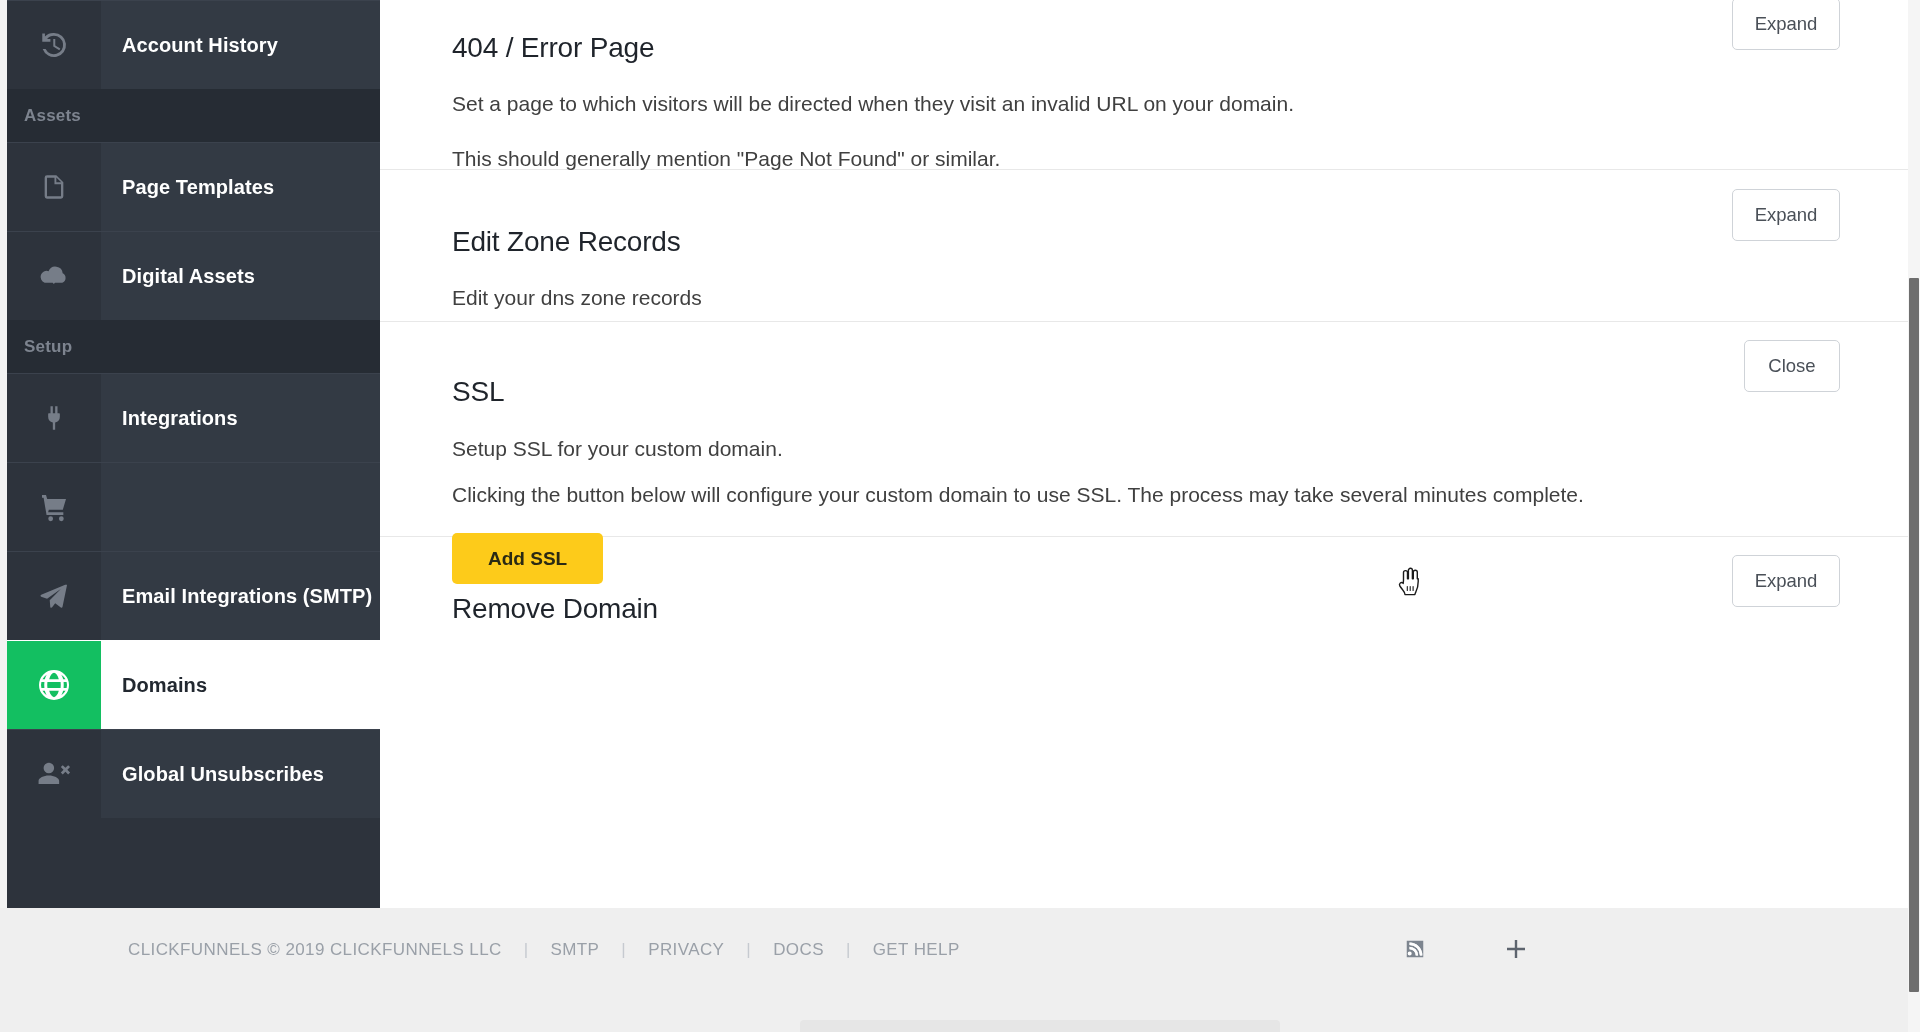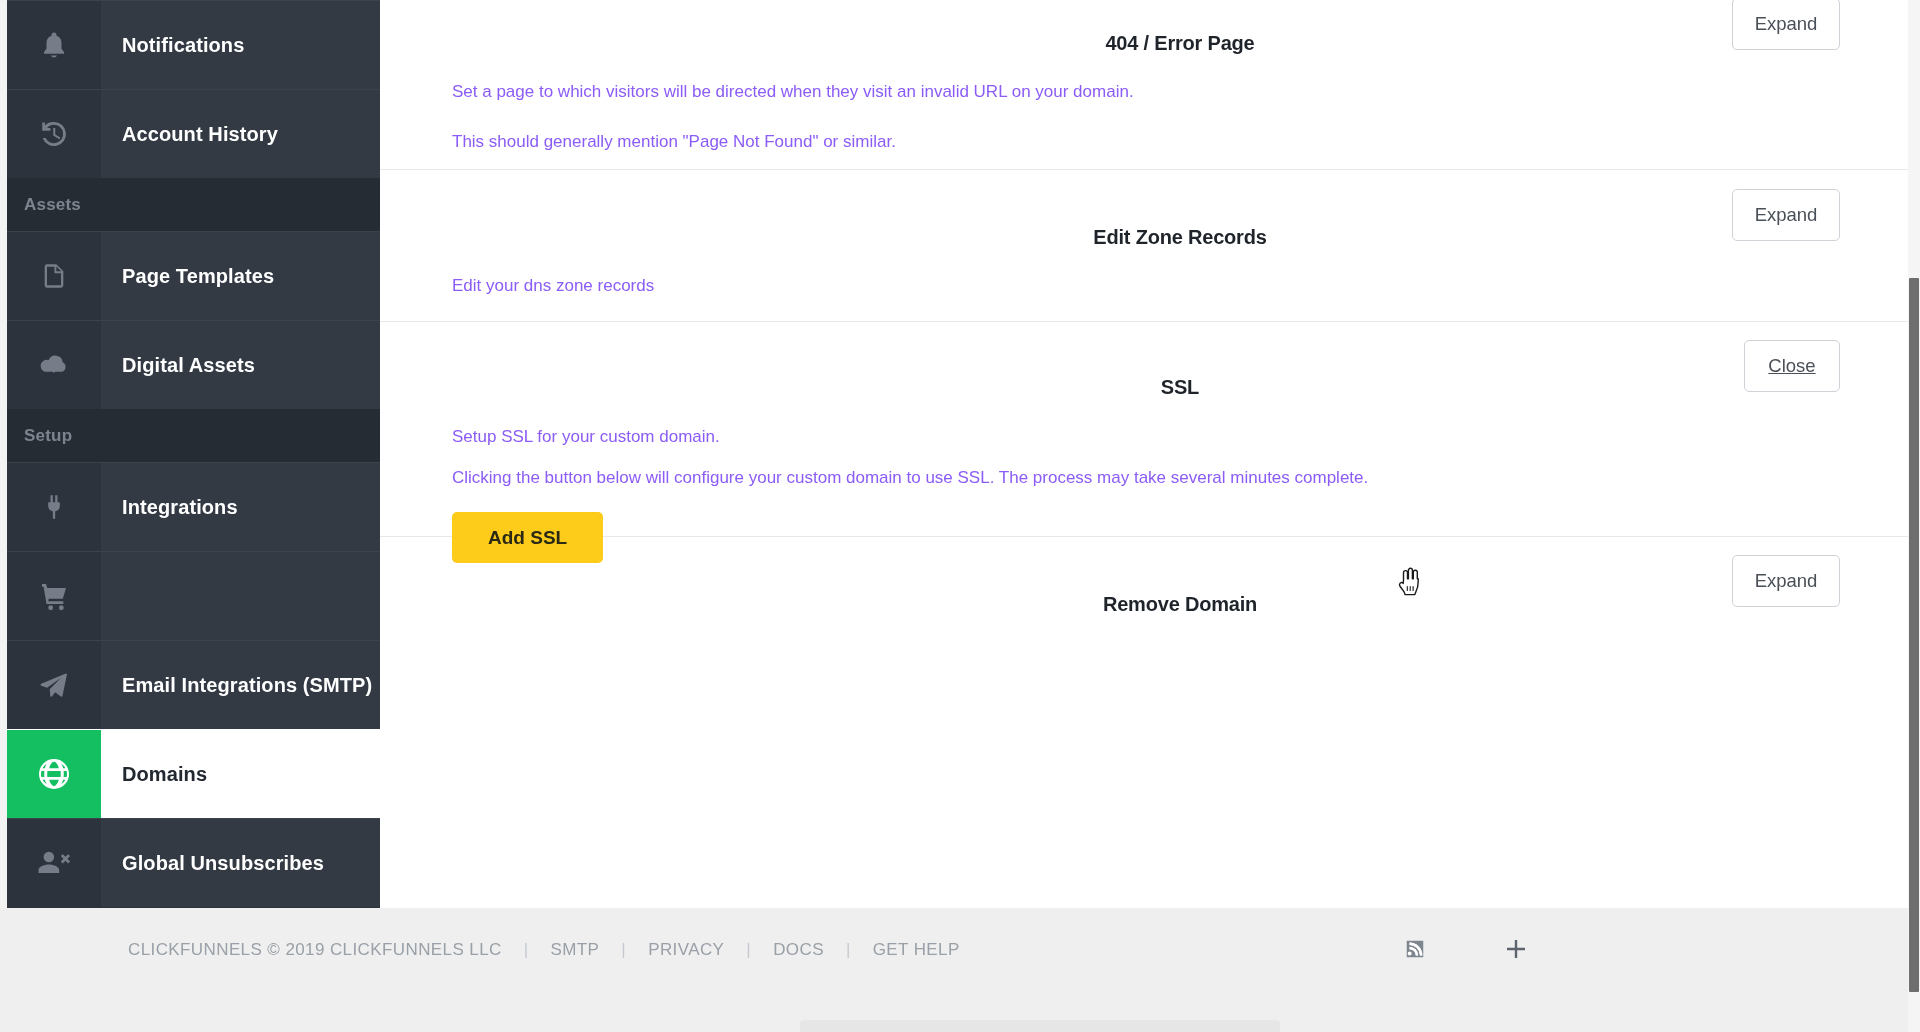--- a/index.html
+++ b/index.html
@@ -104,29 +104,28 @@
   }
 
   .section {
     position: relative;
     padding: 0 0 0 72px;
     border-bottom: 1px solid #e8e8e8;
   }
   .section:last-child { border-bottom: none; }
 
   .sec-title {
-    font-size: 20px;
-    font-weight: 700;
+    font-size: 28px;
+    font-weight: 400;
     color: #1f242b;
     letter-spacing: -0.2px;
-    text-align: center;
   }
   .sec-para {
-    font-size: 17px;
-    color: #8b5cf6;
+    font-size: 21px;
+    color: #404040;
     line-height: 1.45;
   }
   .sec-danger {
     font-size: 18.5px;
     color: #d72f52;
     line-height: 1.45;
   }
 
   .btn-outline {
     position: absolute;
@@ -134,21 +133,21 @@
     width: 108px;
     height: 52px;
     border: 1px solid #cfd3d8;
     border-radius: 5px;
     background: #ffffff;
     color: #4a5058;
     font-size: 18.5px;
     font-family: "Liberation Sans", sans-serif;
     cursor: pointer;
   }
-  .btn-outline.close-btn { right: 68px; width: 96px; text-decoration: underline; }
+  .btn-outline.close-btn { right: 68px; width: 96px; }
 
   .btn-yellow {
     display: inline-block;
     background: #fdcb1a;
     color: #2a2a14;
     border: none;
     border-radius: 5px;
     font-size: 19px;
     font-weight: 700;
     font-family: "Liberation Sans", sans-serif;
@@ -265,28 +264,20 @@
 </head>
 <body>
 
 <div id="app">
 
   <div class="page-canvas">
 
     <nav class="sidebar">
       <div class="sb-edge"></div>
 
-      <div class="nav-item">
-        <span class="ic-box">
-          <svg width="30" height="32" viewBox="0 0 24 24">
-              <path d="M12 2a2 2 0 0 1 2 2v.6a6 6 0 0 1 4 5.65V15l2 2.5V19H4v-1.5L6 15v-4.75A6 6 0 0 1 10 4.6V4a2 2 0 0 1 2-2zm0 20a2.6 2.6 0 0 1-2.4-1.7h4.8A2.6 2.6 0 0 1 12 22z"></path>
-            </svg>
-        </span>
-        <span class="lbl">Notifications</span>
-      </div>
 
       <div class="nav-item">
         <span class="ic-box">
           <svg width="32" height="32" viewBox="0 0 24 24">
               <path d="M12 3a9 9 0 1 1-8.49 12h2.2A6.9 6.9 0 1 0 12 5.1a6.85 6.85 0 0 0-5.2 2.4H9.3v2H3.2V3.4h2v2.2A8.95 8.95 0 0 1 12 3zm.95 4.5v4.8l3.8 2.25-.8 1.35-4.5-2.7V7.5z"></path>
             </svg>
         </span>
         <span class="lbl">Account History</span>
       </div>
 

